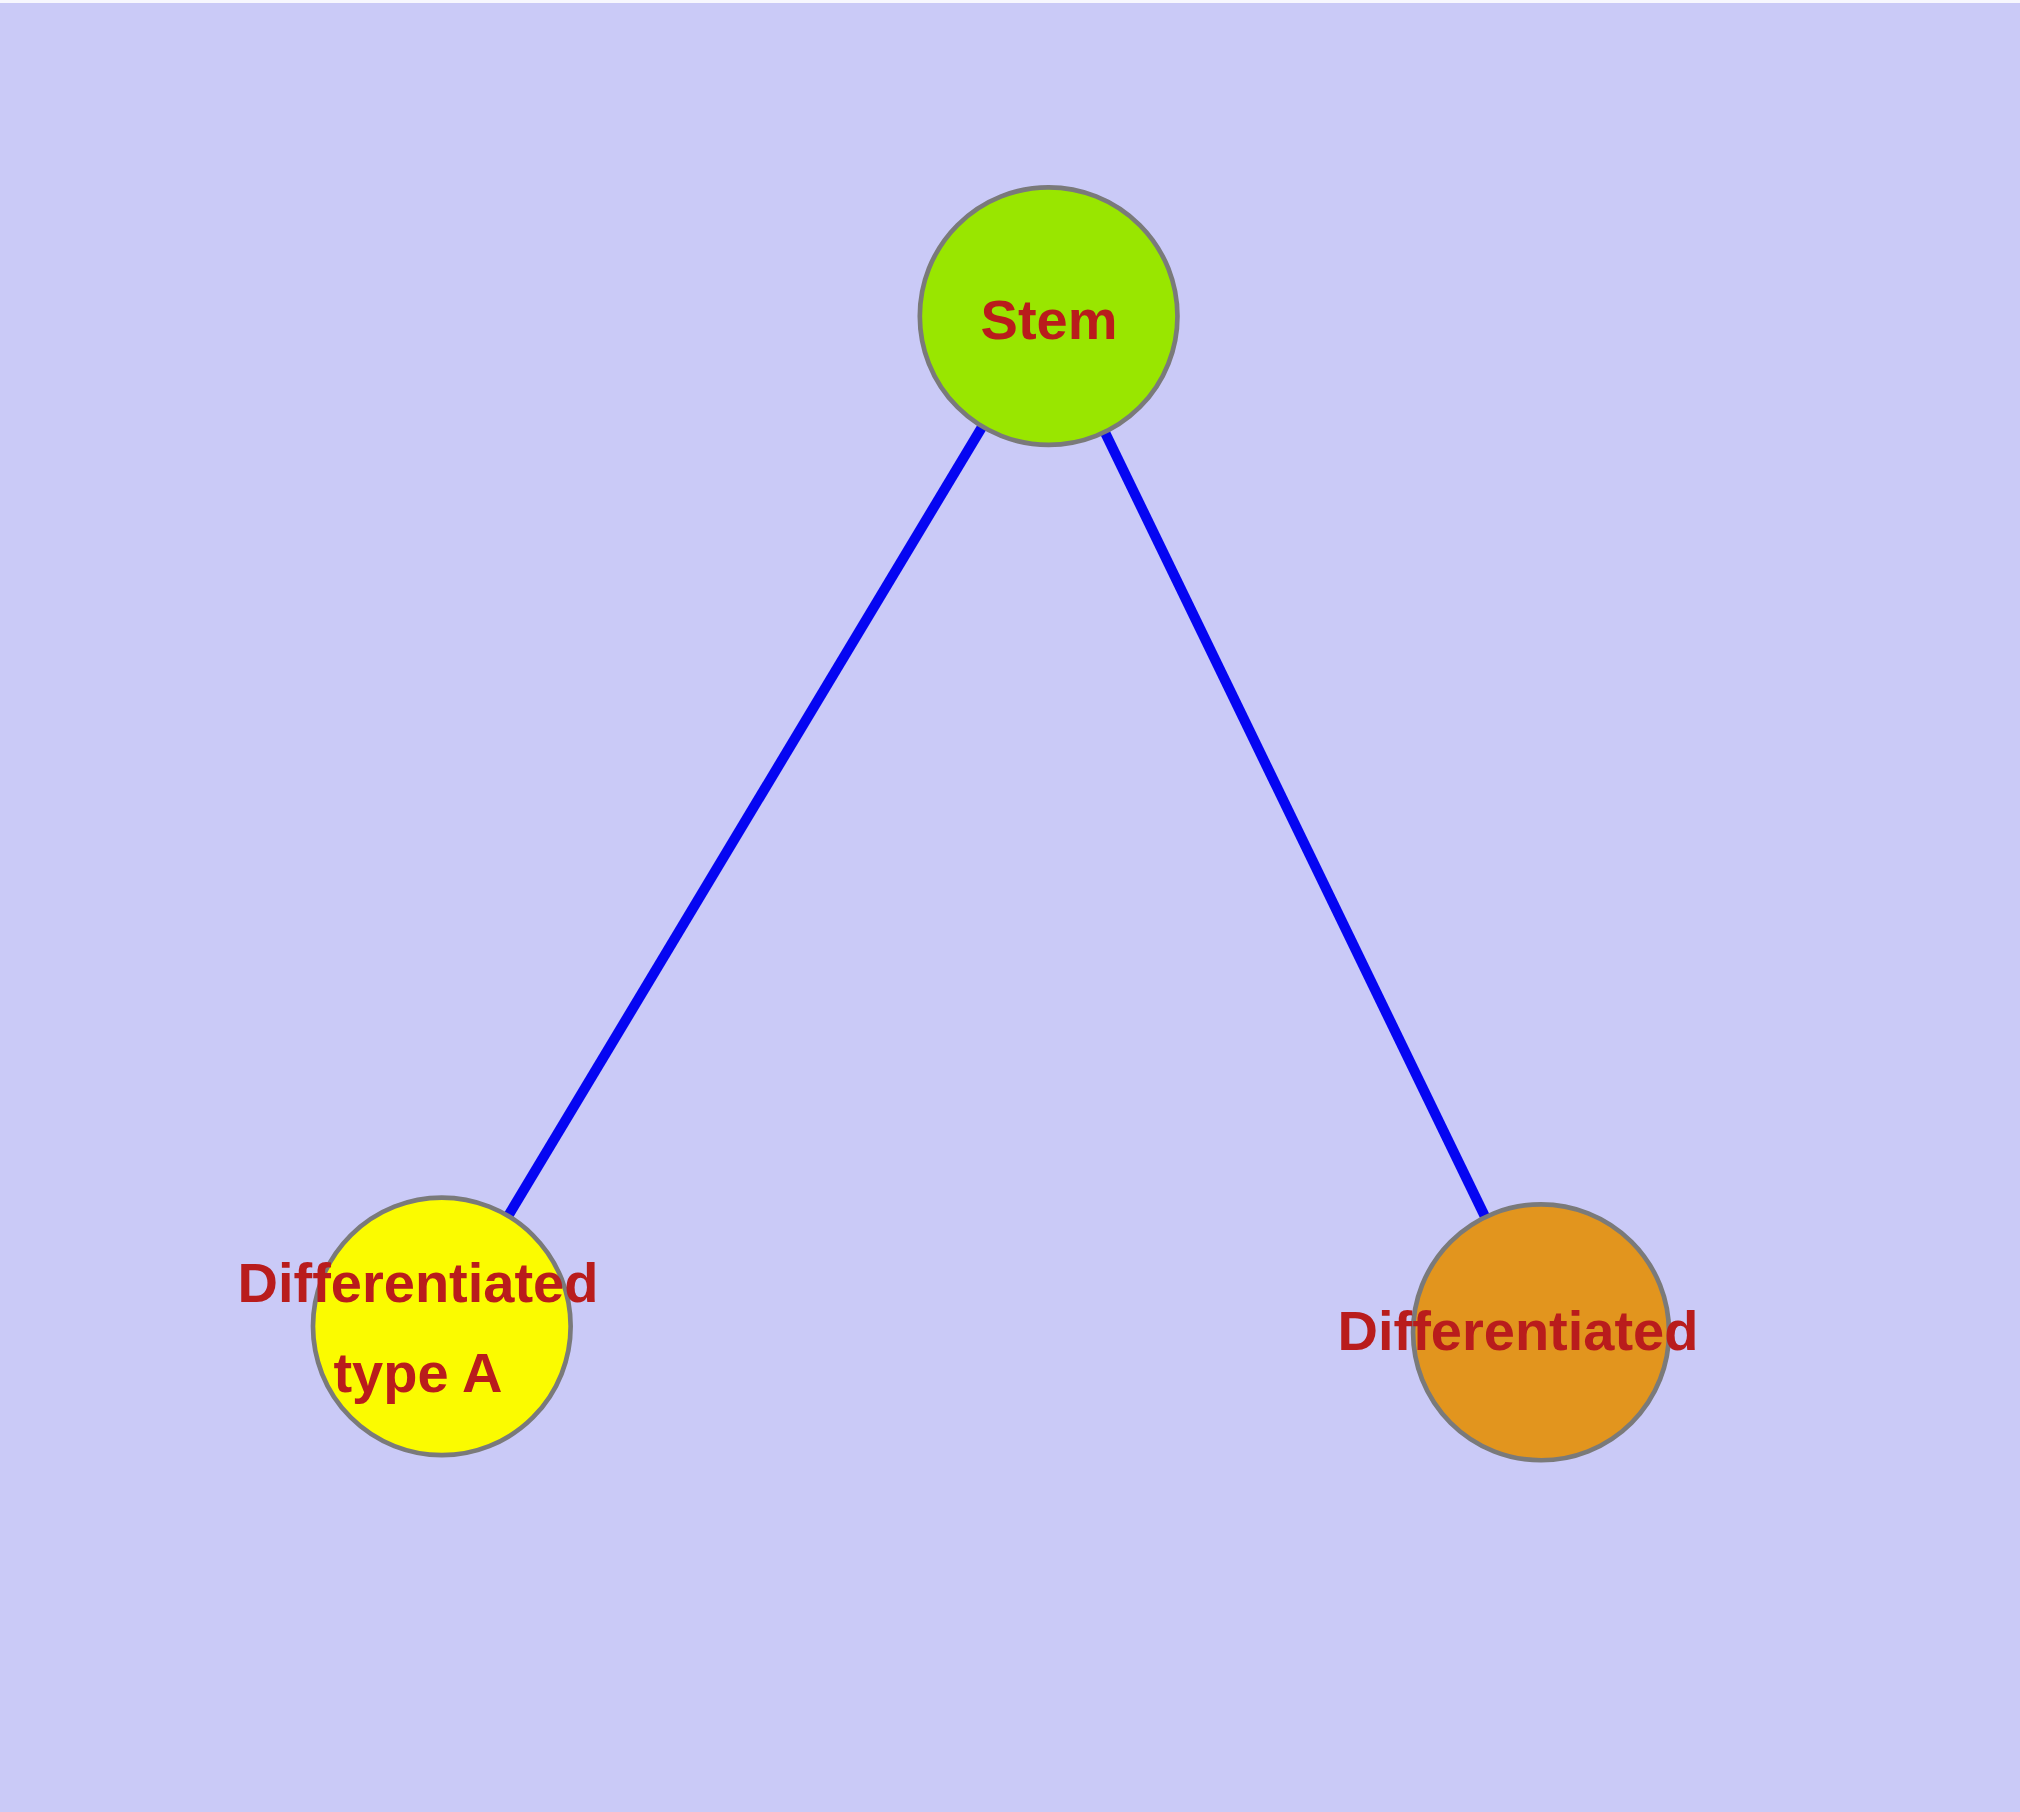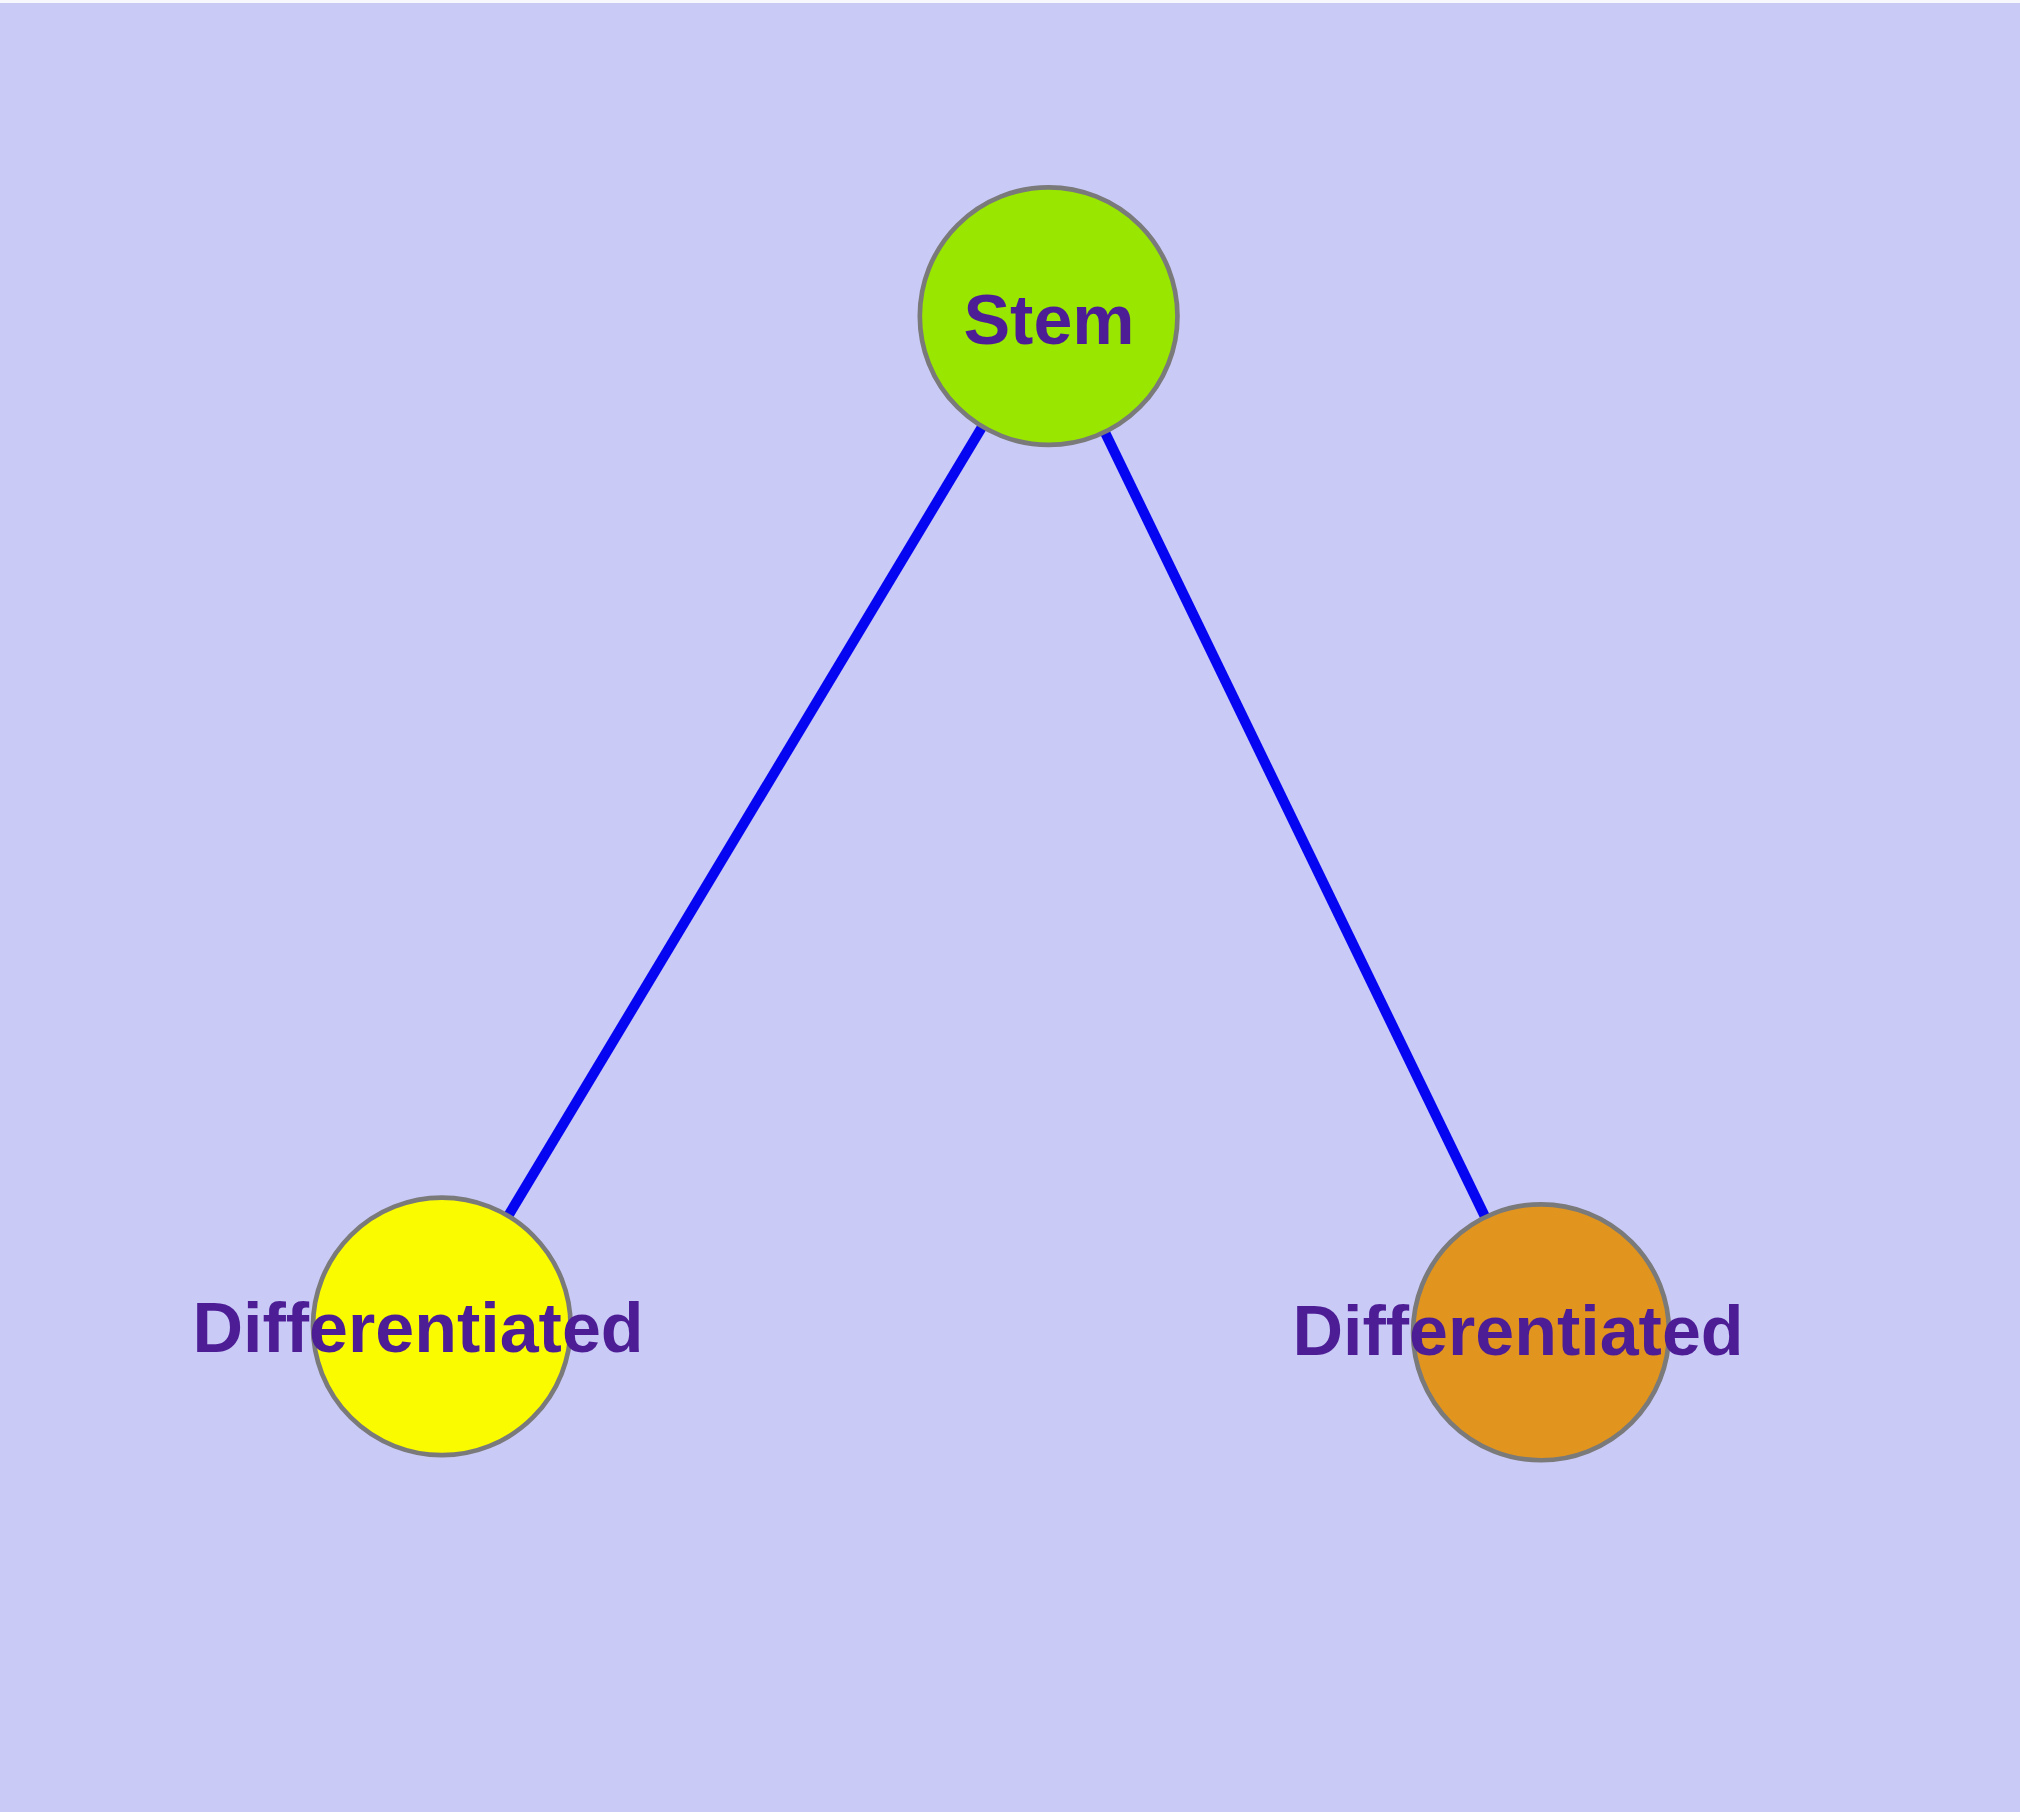--- a/index.html
+++ b/index.html
@@ -32,23 +32,23 @@
     stroke-linecap: butt;
     fill: none;
   }
   .node-circle {
     stroke: #7A7A7A;
     stroke-width: 5.5;
   }
   .node-label {
     position: absolute;
     transform: translate(-50%, -50%);
-    color: #4c1d95;
+    color: #b91c1c;
     font-weight: bold;
-    font-size: 70px;
+    font-size: 56px;
     line-height: 90px;
     text-align: center;
     white-space: nowrap;
   }
   .node-label .label-line {
     display: block;
   }
 </style>
 </head>
 <body>
@@ -64,18 +64,19 @@
   <circle cx="521" cy="1565" r="152" class="node-circle" fill="#FBFB00"></circle>
   <circle cx="1818" cy="1572" r="151" class="node-circle" fill="#E2951E"></circle>
 </svg>
 
 <div class="node-label" style="left: 1049px; top: 320px;">
   <span class="label-line">Stem</span>
 </div>
 
 <div class="node-label" style="left: 418px; top: 1328px;">
   <span class="label-line">Differentiated</span>
+  <span class="label-line">type A</span>
 </div>
 
 <div class="node-label" style="left: 1518px; top: 1331px;">
   <span class="label-line">Differentiated</span>
 </div>
 
 
 </body></html>

